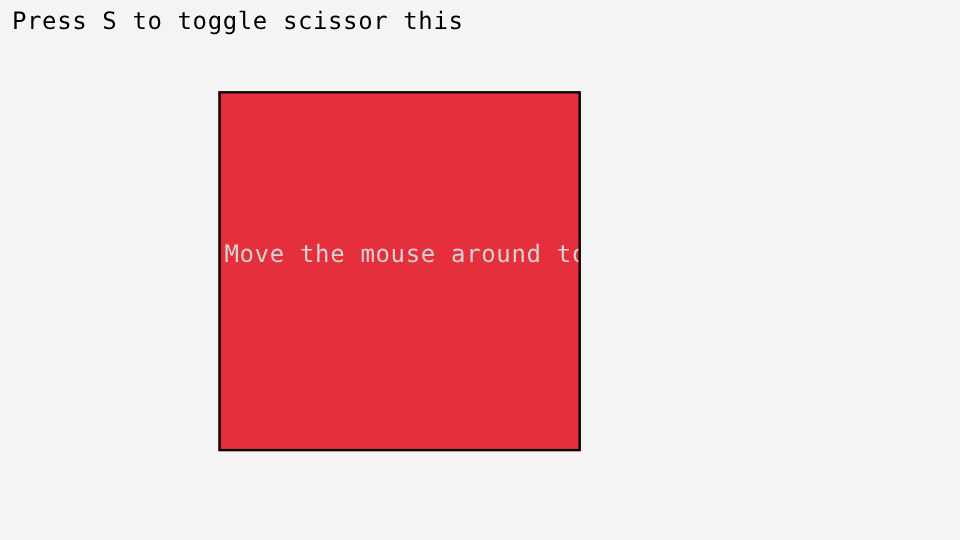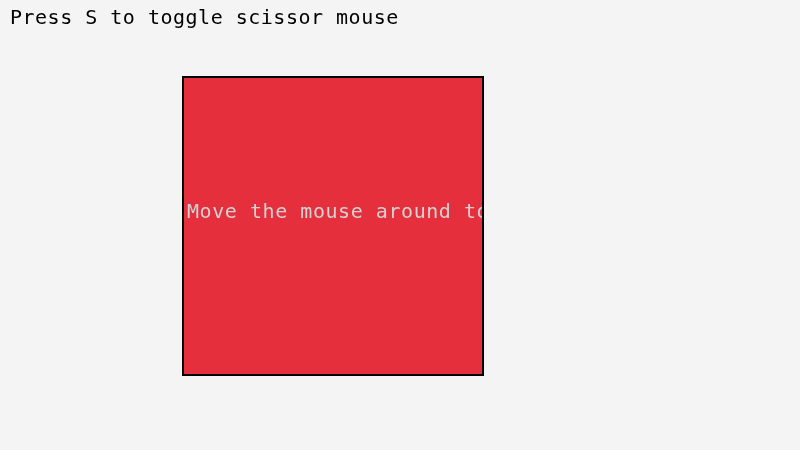--- a/index.html
+++ b/index.html
@@ -71,21 +71,21 @@
     white-space: pre;
     -webkit-font-smoothing: none;
     font-smooth: never;
   }
 </style>
 </head>
 <body>
 
 <div id="app-canvas" style="width: 800px; height: 450px; background: rgb(244, 244, 244);">
 
-  <div id="hint-text" style="color: rgb(0, 0, 0);">Press S to toggle scissor mouse</div>
+  <div id="hint-text" style="color: rgb(0, 0, 0);">Press S to toggle scissor this</div>
 
   <div id="scissor-area" style="left: 182px; top: 76px; width: 302px; height: 300px; border-color: rgb(0, 0, 0);">
 
     <div id="scissor-fill" style="background: rgb(230, 47, 60);"></div>
 
     <div id="scissor-message" style="color: rgb(210, 210, 210);">Move the mouse around to reveal this text!</div>
 
   </div>
 
 </div>

